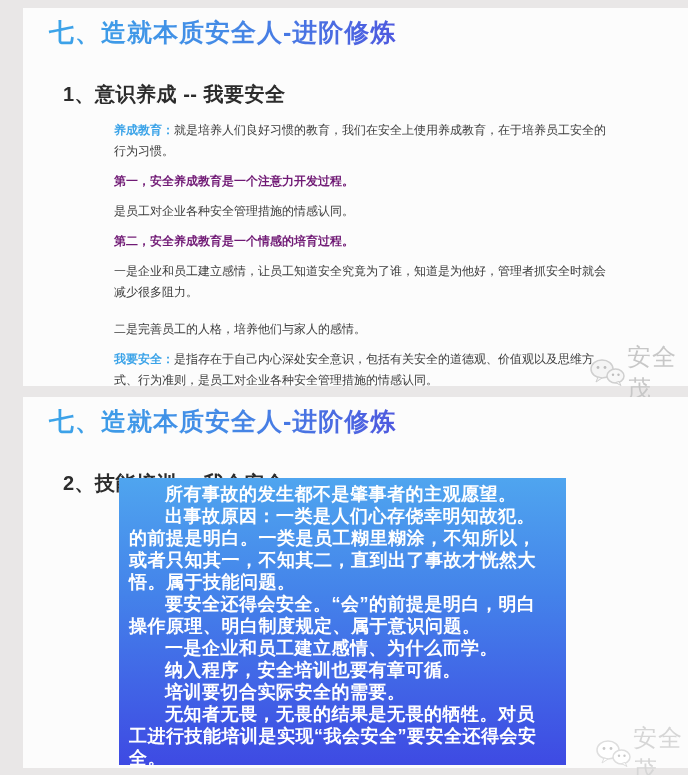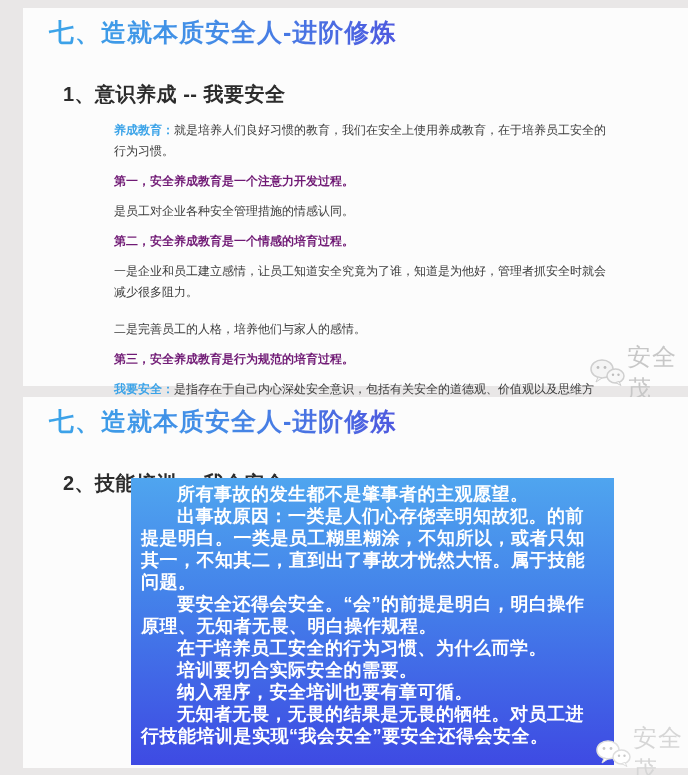--- a/index.html
+++ b/index.html
@@ -61,31 +61,30 @@
     color: #701a75;
   }
   .term {
     color: #3ba3e8;
     font-weight: bold;
   }
   .blue-box {
     position: absolute;
     left: 96px;
     top: 81px;
-    width: 483px;
+    width: 447px;
     height: 287px;
     box-sizing: border-box;
     padding: 5px 28px 5px 10px;
     background: linear-gradient(180deg, #4fa5ef 0%, #4483ea 40%, #3e4ae3 100%);
     color: #ffffff;
     font-size: 18px;
     font-weight: bold;
     line-height: 22px;
     letter-spacing: 0.5px;
-    margin-left: 12px;
   }
   .blue-box p {
     margin: 0;
     text-indent: 2em;
   }
   .watermark {
     position: absolute;
     display: flex;
     align-items: center;
     gap: 2px;
@@ -104,21 +103,20 @@
   <h1 class="slide-title">七、造就本质安全人-进阶修炼</h1>
   <h2 class="section-heading">1、意识养成 -- 我要安全</h2>
 
   <div class="body-block">
     <p class="para"><span class="term">养成教育：</span><span>就是培养人们良好习惯的教育，我们在安全上使用养成教育，在于培养员工安全的行为习惯。</span></p>
     <p class="para strong">第一，安全养成教育是一个注意力开发过程。</p>
     <p class="para">是员工对企业各种安全管理措施的情感认同。</p>
     <p class="para strong">第二，安全养成教育是一个情感的培育过程。</p>
     <p class="para">一是企业和员工建立感情，让员工知道安全究竟为了谁，知道是为他好，管理者抓安全时就会减少很多阻力。</p>
     <p class="para tight">二是完善员工的人格，培养他们与家人的感情。</p>
-    <p class="para strong">第三，安全养成教育是行为规范的培育过程。</p>
     <p class="para"><span class="term">我要安全：</span><span>是指存在于自己内心深处安全意识，包括有关安全的道德观、价值观以及思维方式、行为准则，是员工对企业各种安全管理措施的情感认同。</span></p>
   </div>
 
   <div class="watermark wm-1">
     <span class="wm-icon">
       <svg viewBox="0 0 36 30" width="36" height="30">
         <ellipse cx="13" cy="11" rx="11" ry="9" fill="#f4f4f4" stroke="#cfcfcf" stroke-width="1.5"></ellipse>
         <path d="M9 19 L7 24 L13 20 Z" fill="#f4f4f4" stroke="#cfcfcf" stroke-width="1"></path>
         <circle cx="9" cy="9.5" r="1.4" fill="#bdbdbd"></circle>
         <circle cx="16" cy="9.5" r="1.4" fill="#bdbdbd"></circle>
@@ -132,24 +130,24 @@
   </div>
 </section>
 
 <section class="card card-2">
   <h1 class="slide-title">七、造就本质安全人-进阶修炼</h1>
   <h2 class="section-heading">2、技能培训 -- 我会安全</h2>
 
   <div class="blue-box">
     <p>所有事故的发生都不是肇事者的主观愿望。</p>
     <p>出事故原因：一类是人们心存侥幸明知故犯。的前提是明白。一类是员工糊里糊涂，不知所以，或者只知其一，不知其二，直到出了事故才恍然大悟。属于技能问题。</p>
-    <p>要安全还得会安全。“会”的前提是明白，明白操作原理、无知者无畏、明白操作规程。</p>
-    <p>在于培养员工安全的行为习惯、为什么而学。</p>
+    <p>要安全还得会安全。“会”的前提是明白，明白操作原理、明白制度规定、属于意识问题。</p>
+    <p>一是企业和员工建立感情、为什么而学。</p>
+    <p>纳入程序，安全培训也要有章可循。</p>
     <p>培训要切合实际安全的需要。</p>
-    <p>纳入程序，安全培训也要有章可循。</p>
     <p>无知者无畏，无畏的结果是无畏的牺牲。对员工进行技能培训是实现“我会安全”要安全还得会安全。</p>
   </div>
 
   <div class="watermark wm-2">
     <span class="wm-icon">
       <svg viewBox="0 0 36 30" width="36" height="30">
         <ellipse cx="13" cy="11" rx="11" ry="9" fill="#ffffff" stroke="#dedede" stroke-width="1.5"></ellipse>
         <path d="M9 19 L7 24 L13 20 Z" fill="#ffffff" stroke="#dedede" stroke-width="1"></path>
         <circle cx="9" cy="9.5" r="1.4" fill="#c9c9c9"></circle>
         <circle cx="16" cy="9.5" r="1.4" fill="#c9c9c9"></circle>

